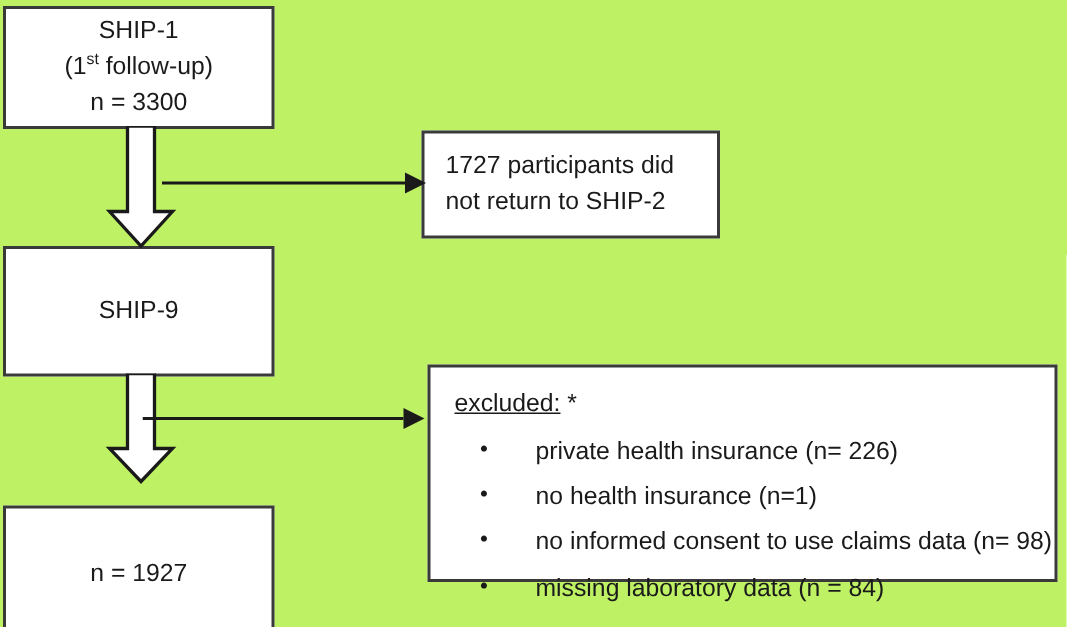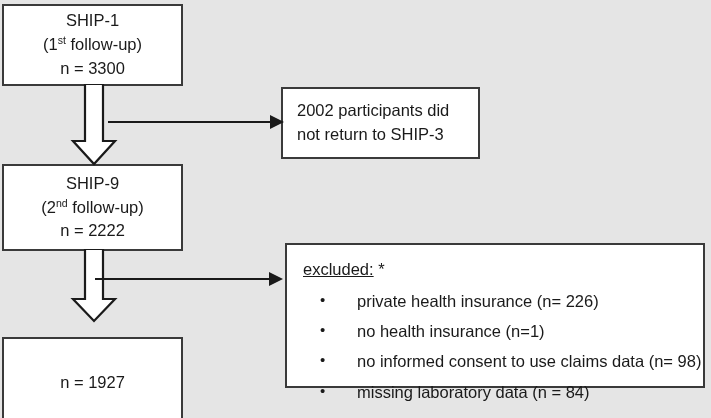--- a/index.html
+++ b/index.html
@@ -4,21 +4,21 @@
 <style>
   html, body {
     margin: 0;
     padding: 0;
     background: #ffffff;
   }
   #canvas {
     position: relative;
     width: 711px;
     height: 418px;
-    background: #e5e5e5;
+    background: #bef264;
     font-family: "Liberation Sans", sans-serif;
     color: #1a1a1a;
     overflow: hidden;
   }
 
   
   .node {
     position: absolute;
     box-sizing: border-box;
     border: 2px solid #3a3a3a;
@@ -100,31 +100,29 @@
 <div id="canvas">
 
   <div class="node center" id="box-ship1">
     <span class="line">SHIP-1</span>
     <span class="line"><span>(1</span><sup>st</sup><span> follow-up)</span></span>
     <span class="line">n = 3300</span>
   </div>
 
   <div class="node center" id="box-ship2">
     <span class="line">SHIP-9</span>
-    <span class="line"><span>(2</span><sup>nd</sup><span> follow-up)</span></span>
-    <span class="line">n = 2222</span>
   </div>
 
   <div class="node center" id="box-final">
     <span class="line">n = 1927</span>
   </div>
 
   <div class="node" id="box-nonreturn">
-    <span class="line">2002 participants did</span>
-    <span class="line">not return to SHIP-3</span>
+    <span class="line">1727 participants did</span>
+    <span class="line">not return to SHIP-2</span>
   </div>
 
   <div class="node" id="box-excluded">
     <div class="excl-title"><span class="ul">excluded:</span><span> *</span></div>
     <ul class="excl-list">
       <li>private health insurance (n= 226)</li>
       <li>no health insurance (n=1)</li>
       <li>no informed consent to use claims data (n= 98)</li>
       <li>missing laboratory data (n = 84)</li>
     </ul>

